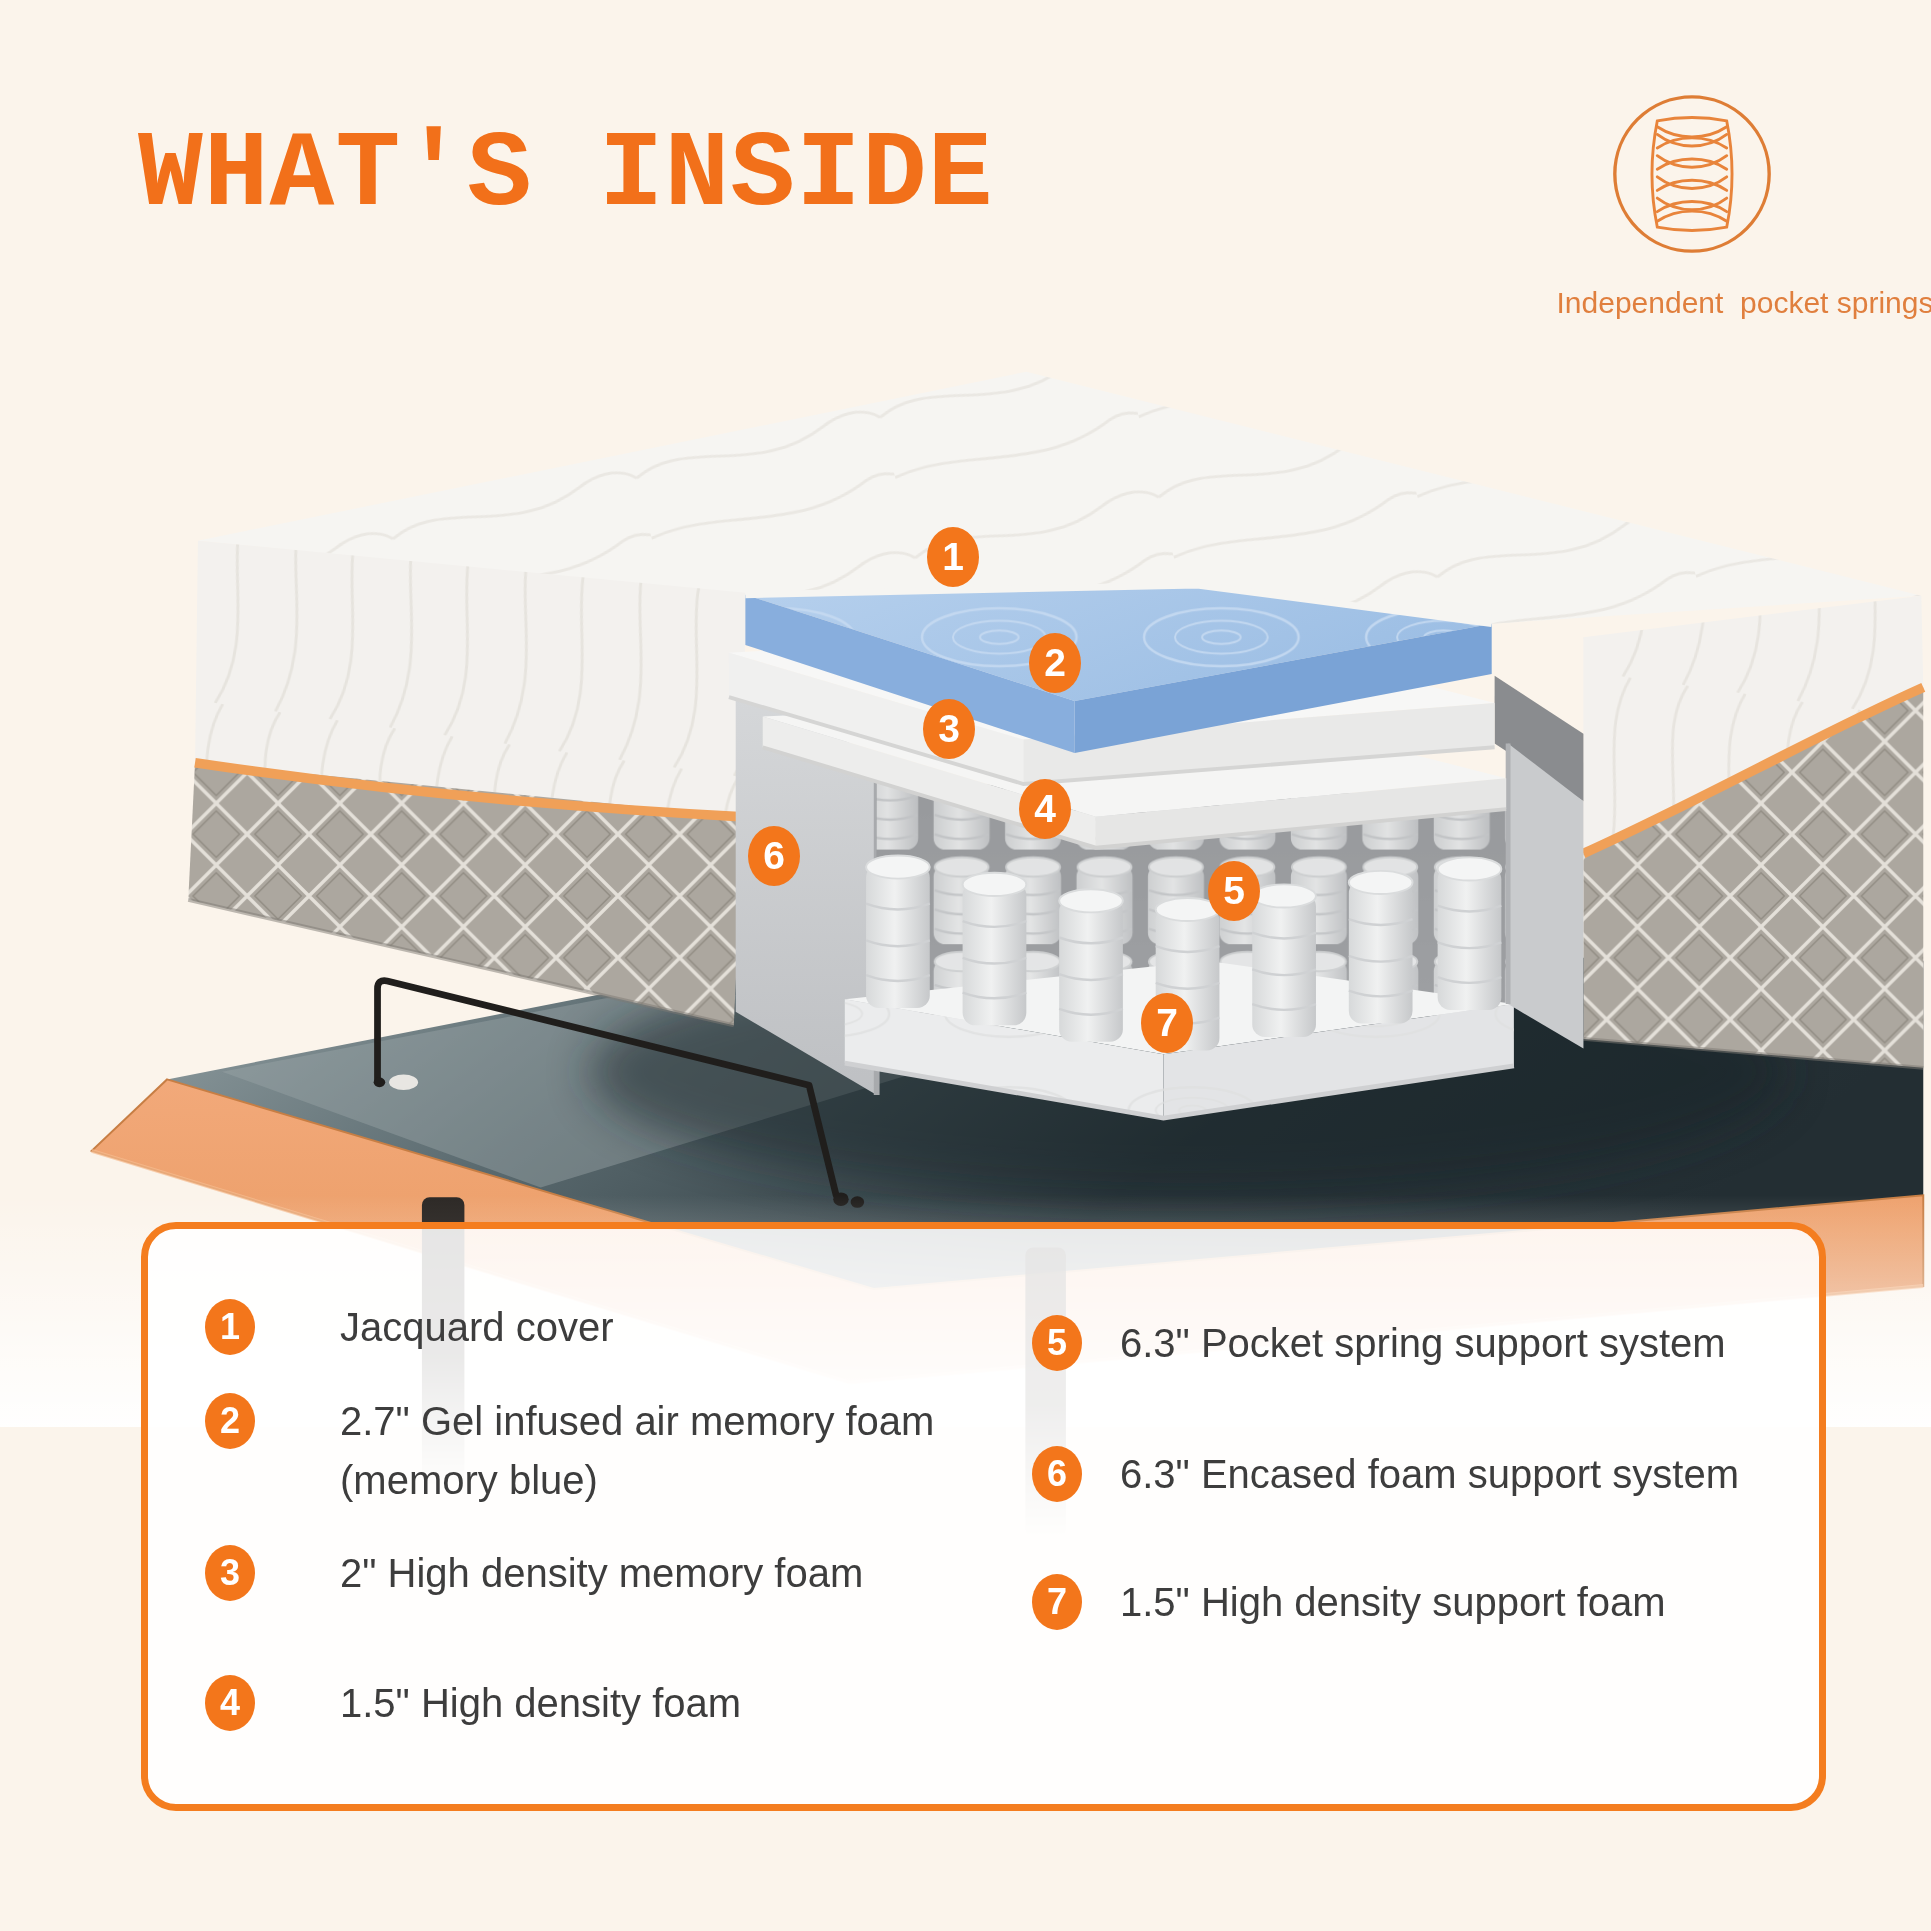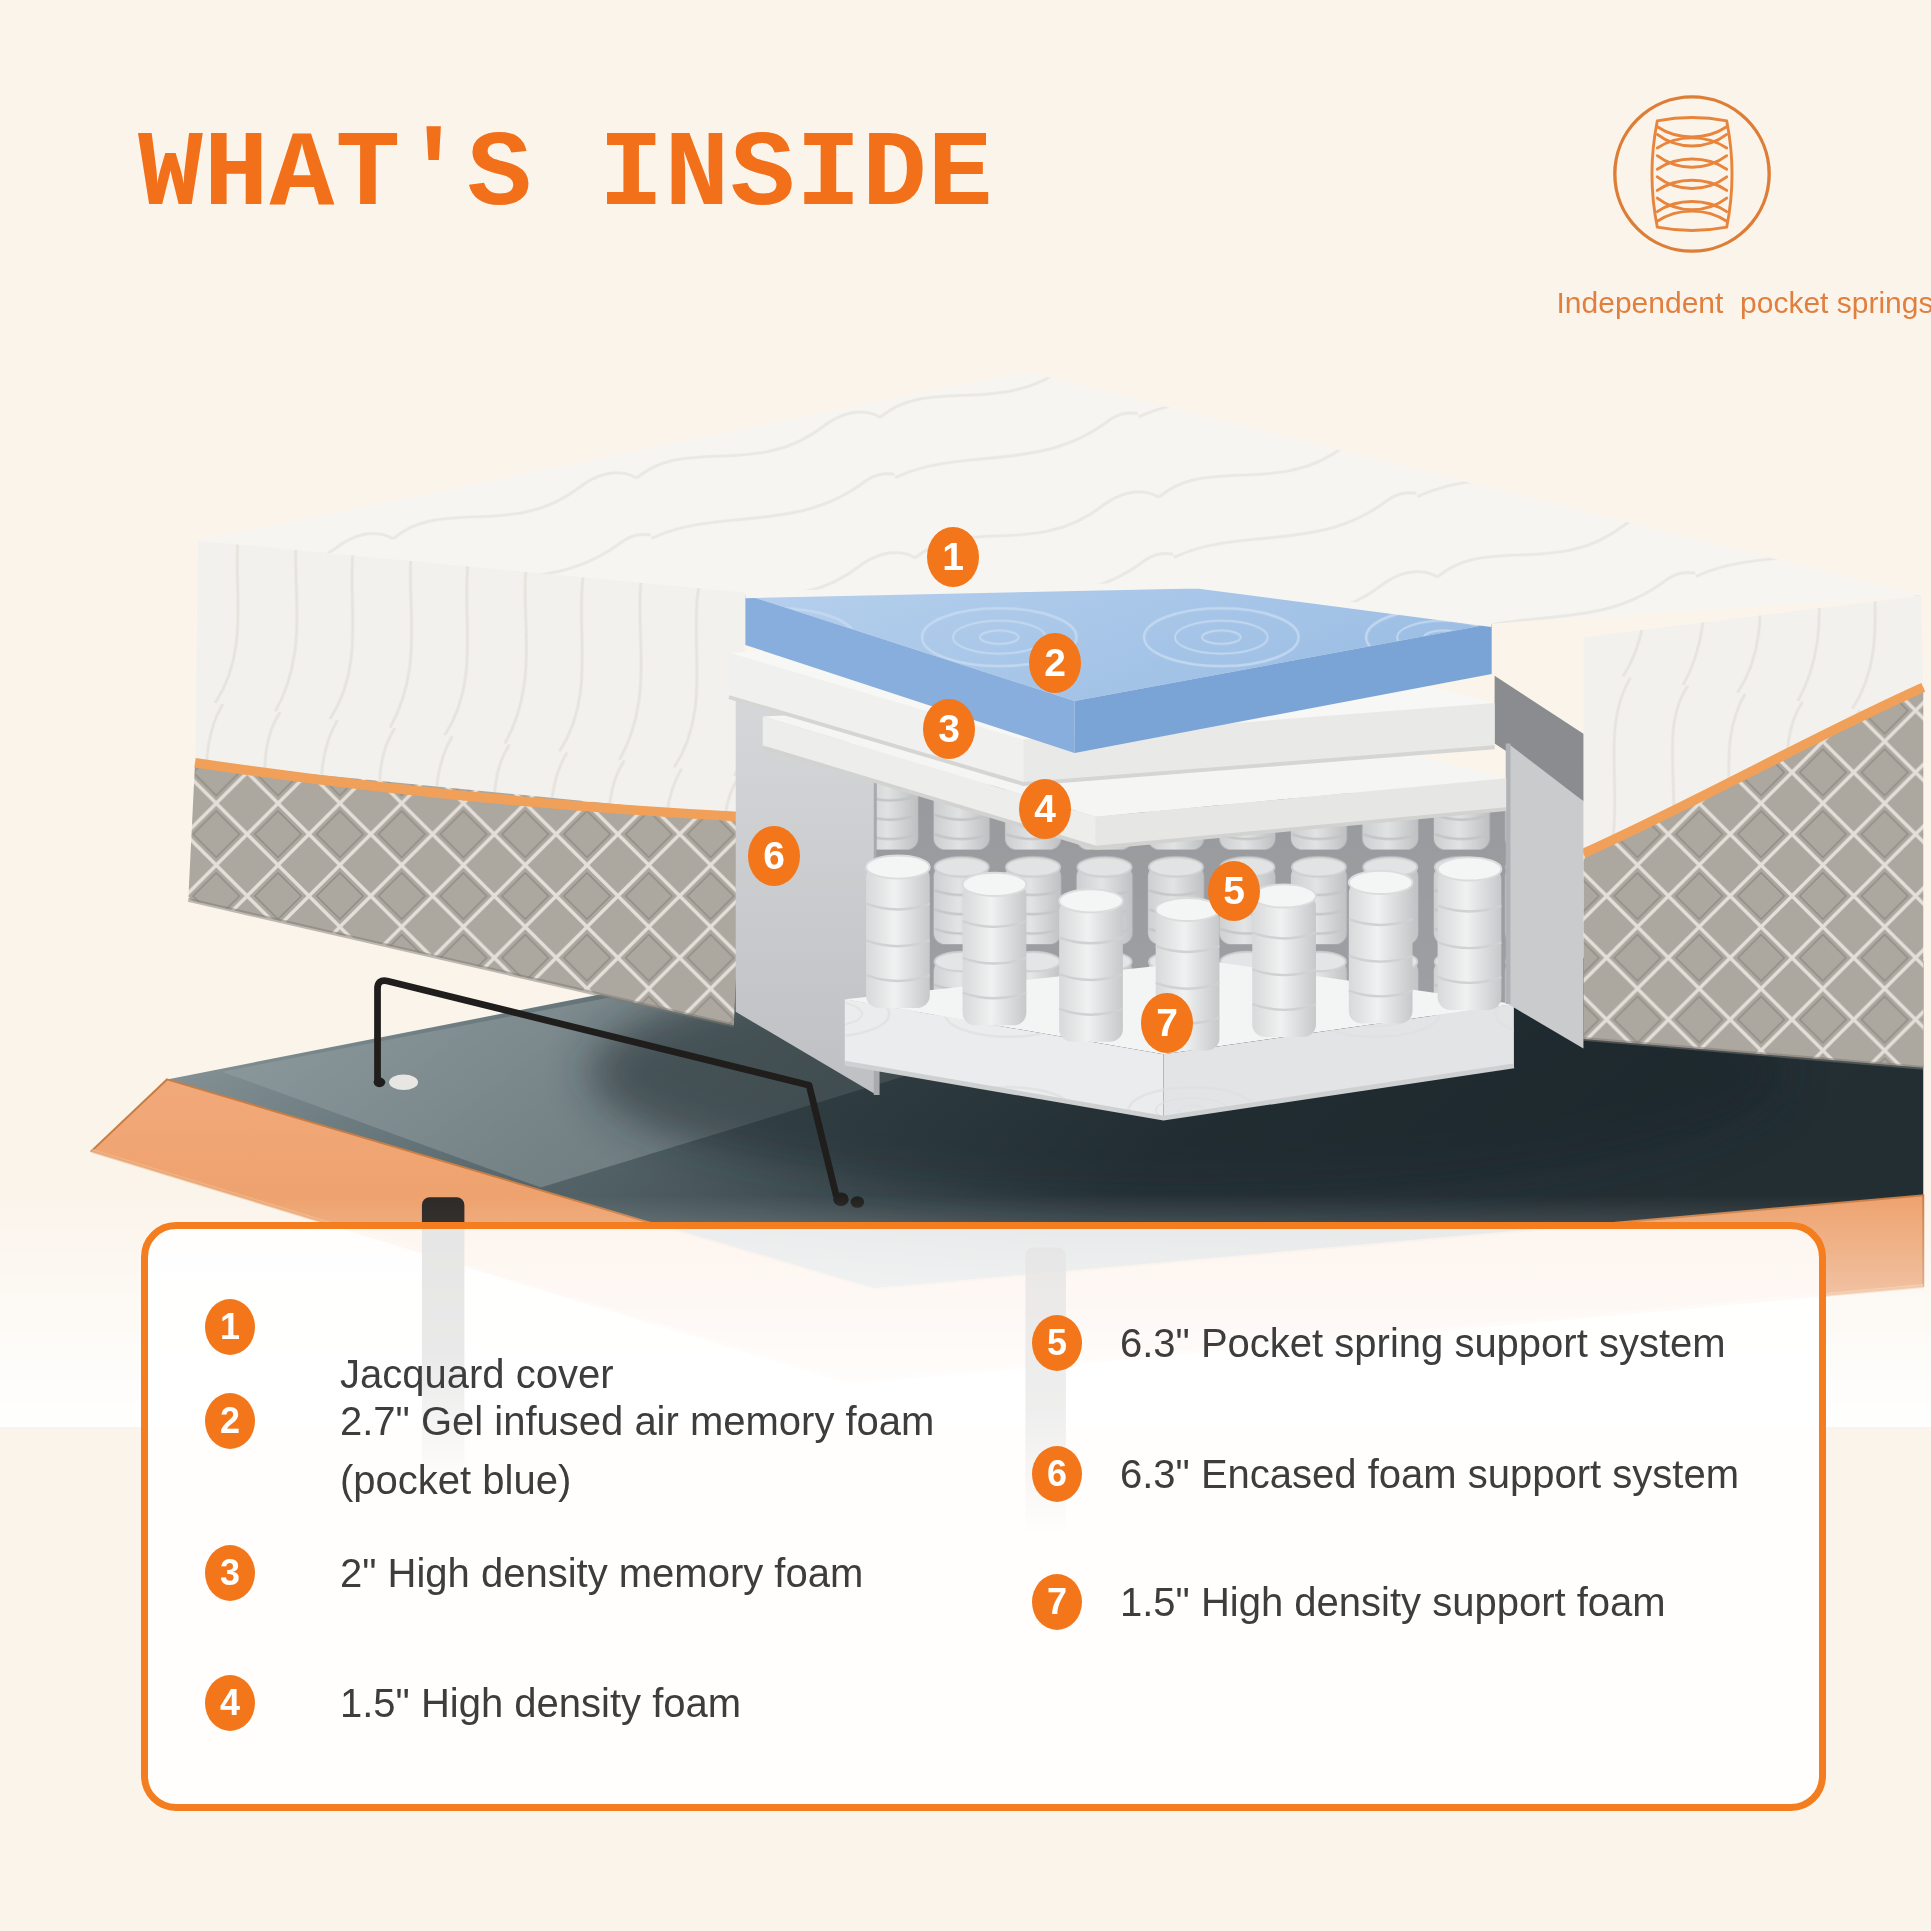--- a/index.html
+++ b/index.html
@@ -246,31 +246,31 @@
 <div class="abs badge" style="left:923px;top:699px;">3</div>
 <div class="abs badge" style="left:1019px;top:779px;">4</div>
 <div class="abs badge" style="left:1208px;top:861px;">5</div>
 <div class="abs badge" style="left:748px;top:826px;">6</div>
 <div class="abs badge" style="left:1141px;top:993px;">7</div>
 
 <div class="abs legend-box">
 
   <div class="legend-row" style="left:57px;top:70px;">
     <span class="badge">1</span>
-    <div class="legend-text" style="margin-left:85px;margin-top:47px;">
+    <div class="legend-text" style="margin-left:85px;">
       <div>Jacquard cover</div>
         <div class="l2"></div>
     </div>
   </div>
 
   <div class="legend-row" style="left:57px;top:164px;">
     <span class="badge">2</span>
     <div class="legend-text" style="margin-left:85px;">
       <div>2.7" Gel infused air memory foam</div>
-        <div class="l2">(pocket blue)</div>
+        <div class="l2">(memory blue)</div>
     </div>
   </div>
 
   <div class="legend-row" style="left:57px;top:316px;">
     <span class="badge">3</span>
     <div class="legend-text" style="margin-left:85px;">
       <div>2" High density memory foam</div>
         <div class="l2"></div>
     </div>
   </div>

